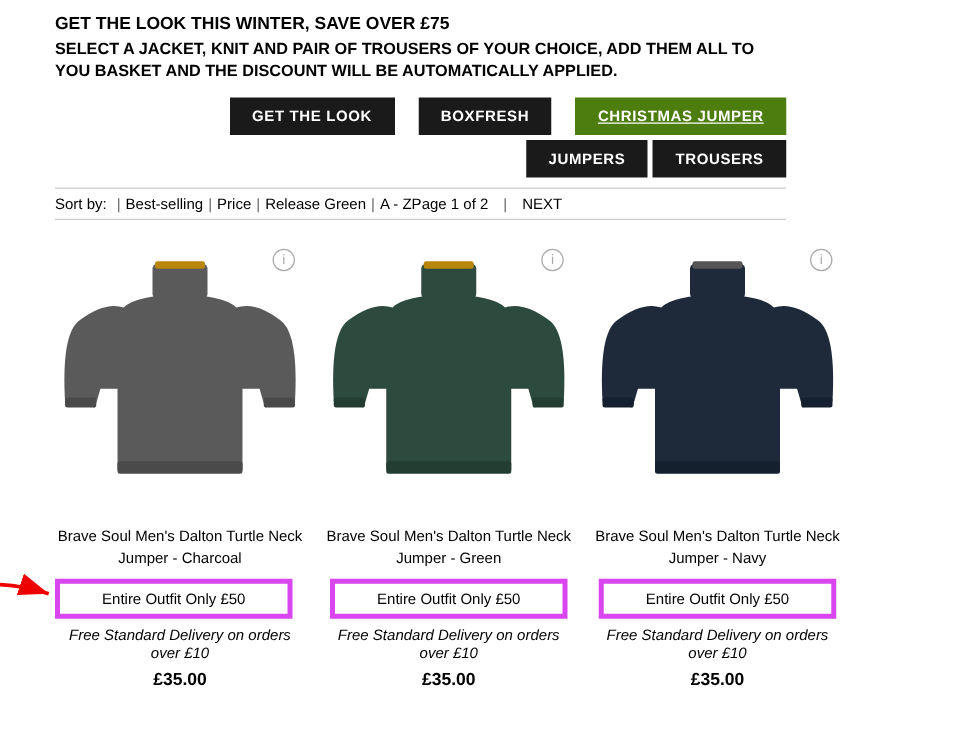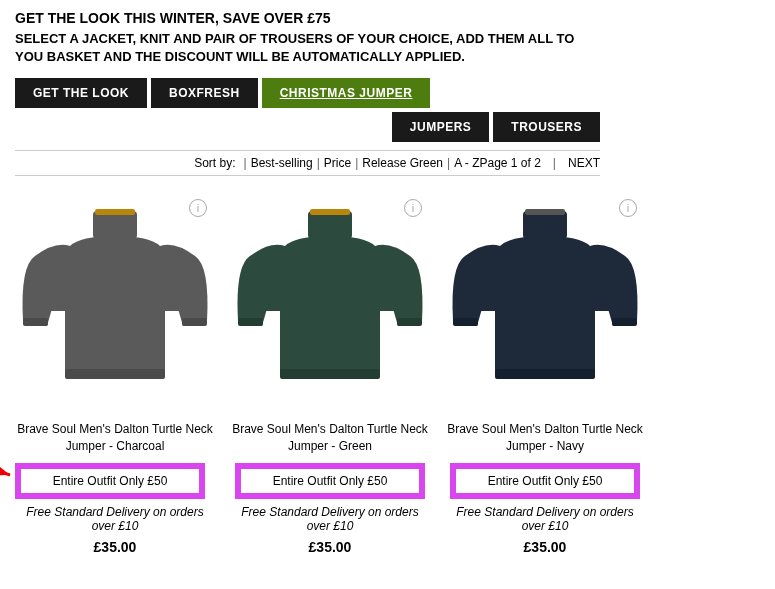--- a/index.html
+++ b/index.html
@@ -7,42 +7,43 @@
       font-family: Arial, Helvetica, sans-serif;
       font-size: 13px;
       background: #fff;
       color: #000;
       width: 775px;
     }
 
     .page-wrapper {
       width: 615px;
       padding: 10px 15px;
+      margin-left: 29px;
     }
 
     .promo-header {
       margin-bottom: 8px;
     }
 
     .promo-title {
       font-size: 14px;
       font-weight: bold;
       margin-bottom: 4px;
     }
 
     .promo-subtitle {
       font-size: 13px;
       font-weight: bold;
       line-height: 1.4;
     }
 
     .nav-tabs-row1 {
       display: flex;
-      justify-content: flex-start;
-      gap: 4px;
+      justify-content: flex-end;
+      gap: 19px;
       margin: 12px 0 4px 0;
     }
 
     .nav-tabs-row2 {
       display: flex;
       justify-content: flex-end;
       gap: 4px;
       margin-bottom: 8px;
     }
 
@@ -58,21 +59,21 @@
       border: none;
     }
 
     .nav-tab.active {
       background: #4d7c0f;
       text-decoration: underline;
     }
 
     .sort-bar {
       display: flex;
-      justify-content: flex-end;
+      justify-content: flex-start;
       align-items: center;
       border-top: 1px solid #ccc;
       border-bottom: 1px solid #ccc;
       padding: 5px 0;
       margin-bottom: 15px;
       font-size: 12px;
     }
 
     .sort-left {
       display: flex;
@@ -148,21 +149,21 @@
     }
 
     .product-name {
       font-size: 12px;
       text-align: center;
       margin-bottom: 8px;
       line-height: 1.4;
     }
 
     .outfit-price-box {
-      border: 6px solid #d946ef;
+      border: 4px solid #d946ef;
       padding: 5px 15px;
       font-size: 12px;
       text-align: center;
       margin-bottom: 6px;
       width: 100%;
       max-width: 190px;
     }
 
     .free-delivery {
       font-style: italic;

